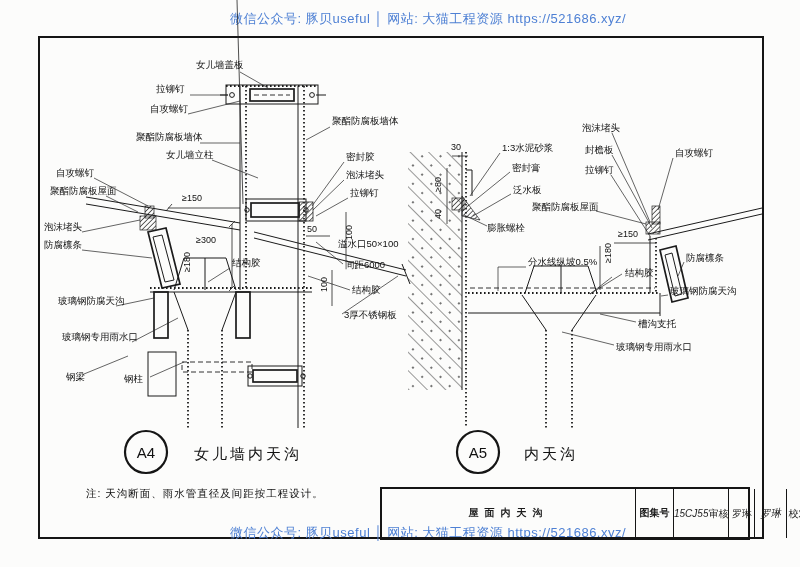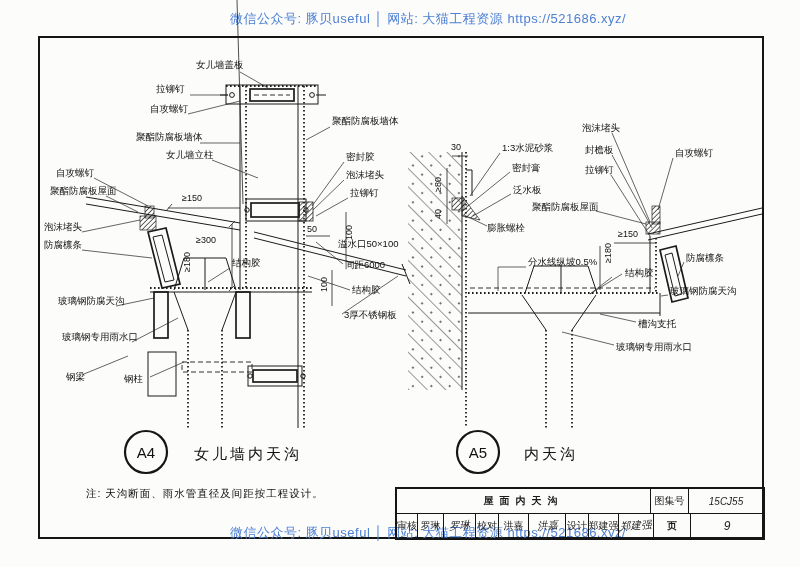--- a/index.html
+++ b/index.html
@@ -17,29 +17,29 @@
   svg .dot{stroke:#1b1b1b;stroke-width:1.8;fill:none;stroke-dasharray:1.6 2.4;}
   svg .dsh{stroke:#1b1b1b;stroke-width:.9;fill:none;stroke-dasharray:5 3;}
   svg .ldr{stroke:#222;stroke-width:.7;fill:none;}
   svg .dim{stroke:#222;stroke-width:.8;fill:none;}
   svg text{fill:#111;font-size:9.5px;font-family:"Liberation Sans",sans-serif;}
   svg text.dimt{font-size:9px;}
   svg text.marker{font-size:15px;}
   svg text.caption{font-size:15px;letter-spacing:3px;}
   svg text.note{font-size:10.5px;letter-spacing:1px;}
   
-  #tblock{position:absolute;left:395px;top:487px;width:366px;height:49px;z-index:3;
-          border:2px solid #151515;background:transparent;display:flex;flex-direction:column;}
+  #tblock{position:absolute;left:380px;top:487px;width:366px;height:49px;z-index:3;
+          border:2px solid #151515;background:transparent;display:flex;flex-direction:row;}
   #tblock .row{display:flex;flex:1;min-height:0;}
   #tblock .row.top{border-bottom:1.5px solid #151515;}
   #tblock .cell{border-right:1.5px solid #151515;display:flex;align-items:center;
                 justify-content:center;font-size:10px;white-space:nowrap;overflow:hidden;}
   #tblock .cell:last-child{border-right:none;font-style:italic;}
   #tb-title{flex:0 0 253px;font-size:16px;font-weight:bold;letter-spacing:6px;}
-  #tb-atlas-label{flex:0 0 37px;font-weight:normal;}
+  #tb-atlas-label{flex:0 0 37px;font-weight:bold;}
   #tb-atlas-no{flex:1;font-size:12.5px;}
   .sig{font-style:italic;transform:rotate(-4deg);color:#222;font-size:10.5px;}
 </style>
 </head>
 <body>
 
 <div id="page">
 
   <div id="promo-top" class="promo">微信公众号: 豚贝useful │ 网站: 大猫工程资源 https://521686.xyz/</div>
 

